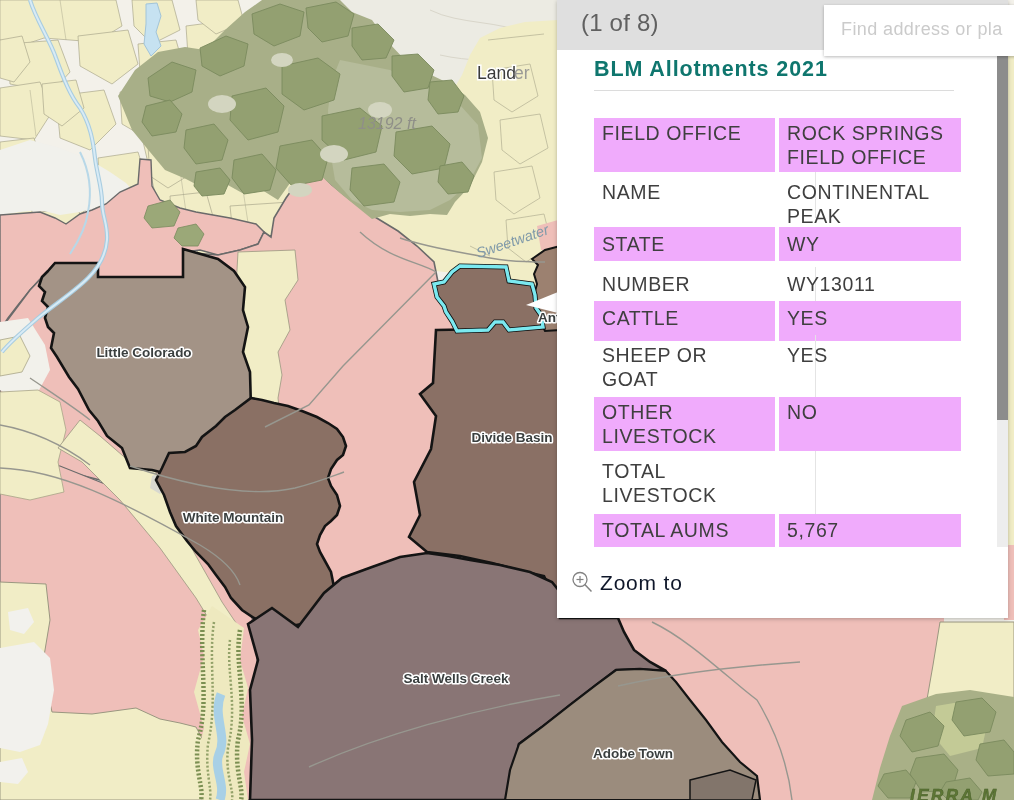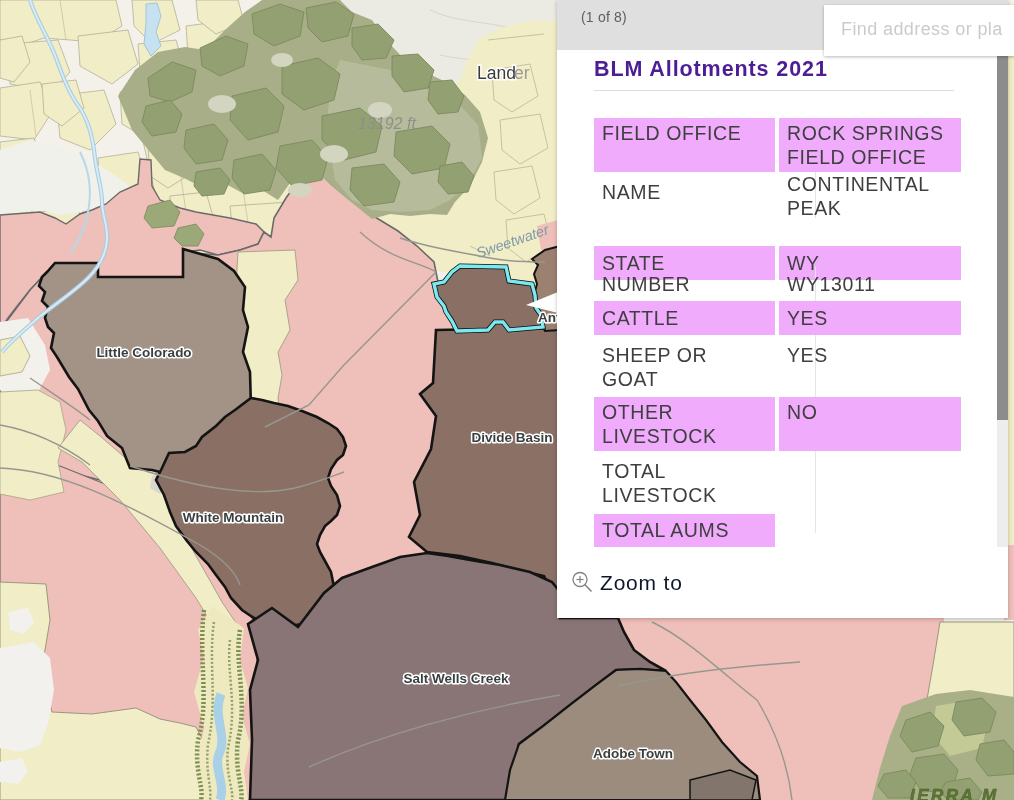--- a/index.html
+++ b/index.html
@@ -1,22 +1,22 @@
 <!DOCTYPE html>
 <html><head>
 <meta charset="utf-8">
 <style>
 html,body{margin:0;padding:0;background:#fff}
 body{width:1014px;height:800px;overflow:hidden;position:relative;font-family:"Liberation Sans",sans-serif}
 #map{position:absolute;left:0;top:0}
 .lbl{font-family:"Liberation Sans",sans-serif;font-weight:bold;fill:#3a3f3f;paint-order:stroke;stroke:#ffffff;stroke-width:3px;stroke-linejoin:round}
 #panel{position:absolute;left:557px;top:0;width:451px;height:618px;background:#fff;box-shadow:0 1px 4px rgba(0,0,0,.25)}
 #phead{position:absolute;left:0;top:0;width:451px;height:50px;background:#dfdfdf}
-#pcount{position:absolute;left:24px;top:9px;font-size:14px;color:#606060;letter-spacing:.2px}
-#ptitle{position:absolute;left:37px;top:57px;font-size:21.5px;font-weight:bold;color:#4c1d95;letter-spacing:.9px}
+#pcount{position:absolute;left:24px;top:9px;font-size:24px;color:#606060;letter-spacing:.2px}
+#ptitle{position:absolute;left:37px;top:57px;font-size:21.5px;font-weight:bold;color:#0f766e;letter-spacing:.9px}
 #prule{position:absolute;left:37px;top:90px;width:360px;height:1px;background:#dcdcdc}
 .row{position:absolute;left:37px;width:367px}
 .c1{position:absolute;left:0;top:0;bottom:0;width:181px}
 .c2{position:absolute;left:185px;top:0;bottom:0;width:182px}
 .gray .c1,.gray .c2{background:#f0abfc}
 .ct{position:absolute;left:8px;font-size:19.5px;line-height:24px;color:#3f3f3f;white-space:nowrap;letter-spacing:.6px}
 .vline{position:absolute;left:221px;top:0;bottom:0;width:1px;background:#e4e4e4}
 #sbar{position:absolute;left:440px;top:50px;width:11px;height:497px;background:#ededed}
 #sthumb{position:absolute;left:0;top:0;width:11px;height:370px;background:#8c8c8c}
 #zoomto{position:absolute;left:43px;top:571px;font-size:21px;color:#0f172a;letter-spacing:.8px}
@@ -271,44 +271,44 @@
           <div class="ct" style="top:3px">ROCK SPRINGS<br>FIELD OFFICE</div>
         </div>
       </div>
 
     <div class="row white" style="top:172px;height:46px">
         <div class="vline"></div>
         <div class="c1">
           <div class="ct" style="top:8px">NAME</div>
         </div>
         <div class="c2">
-          <div class="ct" style="top:0">CONTINENTAL<br>PEAK</div>
-        </div>
-      </div>
-
-    <div class="row gray" style="top:246px;height:34px">
+          <div class="ct" style="top:8px">CONTINENTAL<br>PEAK</div>
+        </div>
+      </div>
+
+    <div class="row gray" style="top:227px;height:34px">
         <div class="c1">
           <div class="ct" style="top:5px">STATE</div>
         </div>
         <div class="c2">
           <div class="ct" style="top:5px">WY</div>
         </div>
       </div>
 
     <div class="row white" style="top:267px;height:34px">
         <div class="vline"></div>
         <div class="c1">
           <div class="ct" style="top:5px">NUMBER</div>
         </div>
         <div class="c2">
           <div class="ct" style="top:5px">WY13011</div>
         </div>
       </div>
 
-    <div class="row gray" style="top:301px;height:34px">
+    <div class="row gray" style="top:301px;height:40px">
         <div class="c1">
           <div class="ct" style="top:5px">CATTLE</div>
         </div>
         <div class="c2">
           <div class="ct" style="top:5px">YES</div>
         </div>
       </div>
 
     <div class="row white" style="top:335px;height:74px">
         <div class="vline"></div>
@@ -332,20 +332,23 @@
     <div class="row white" style="top:451px;height:82px">
         <div class="vline"></div>
         <div class="c1">
           <div class="ct" style="top:8px">TOTAL<br>LIVESTOCK</div>
         </div>
       </div>
 
     <div class="row gray" style="top:514px;height:33px">
         <div class="c1">
           <div class="ct" style="top:4px">TOTAL AUMS</div>
+        </div>
+        <div class="c2">
+          <div class="ct" style="top:4px">5,767</div>
         </div>
       </div>
   </div>
 
   <div id="sbar">
       <div id="sthumb"></div>
     </div>
 
   <svg id="zicon" width="24" height="24" viewBox="0 0 24 24">
     <circle cx="9" cy="9.5" r="7" fill="none" stroke="#828282" stroke-width="1.3"></circle>

